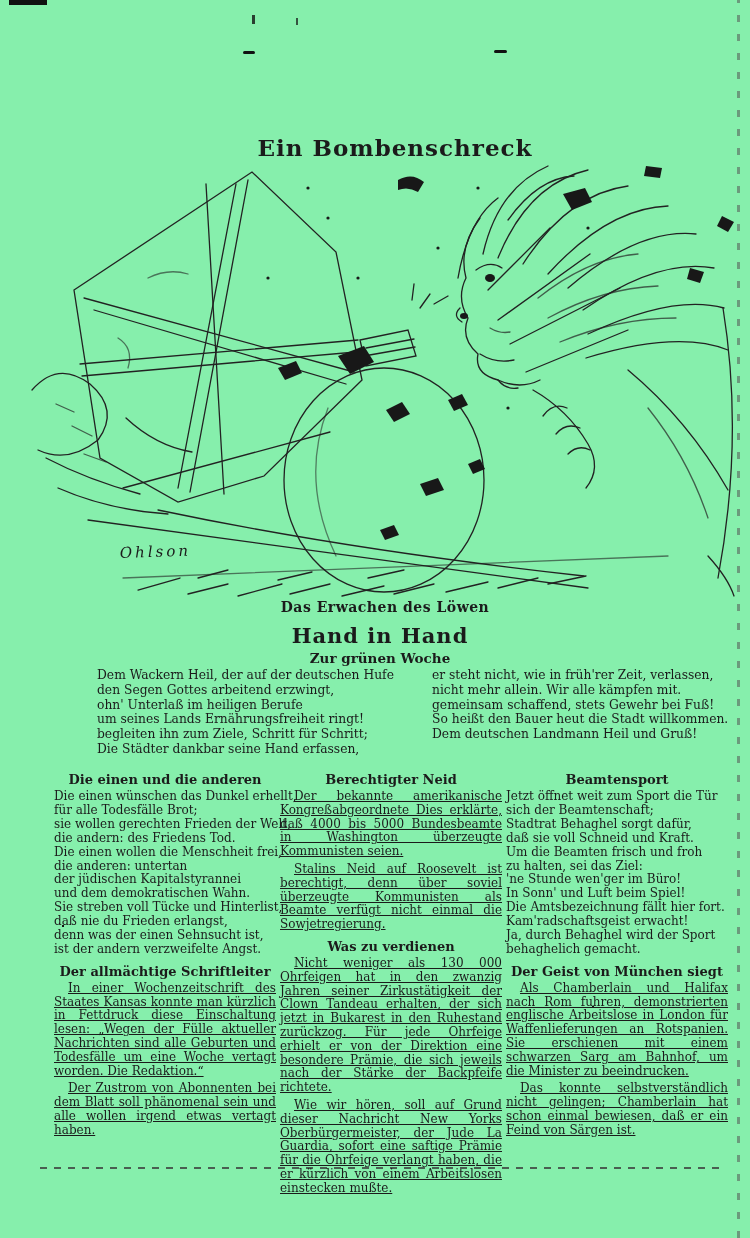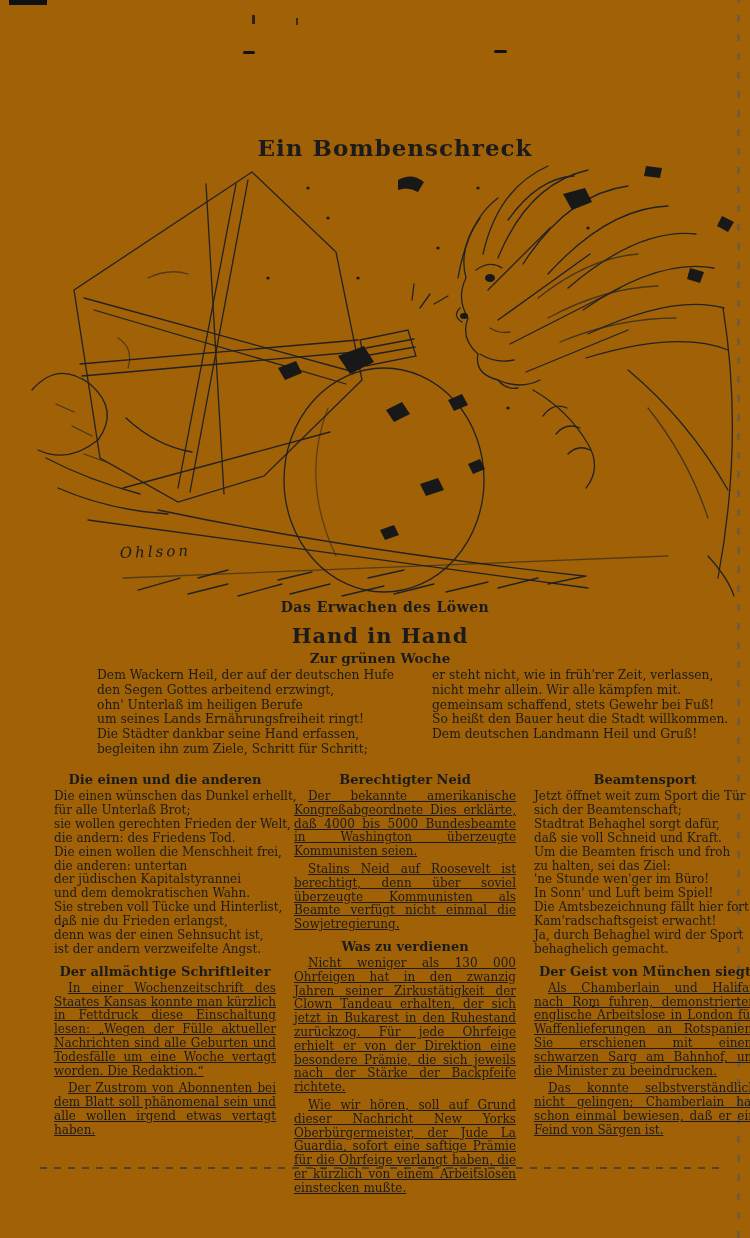--- a/index.html
+++ b/index.html
@@ -1,17 +1,17 @@
 <!DOCTYPE html>
 <html><head>
 <meta charset="utf-8">
 <style>
   html,body{margin:0;padding:0;background:#e9e9e6;}
   .page{
-    position:relative;width:750px;height:1238px;background:#a16207;
+    position:relative;width:750px;height:1238px;background:#86efac;
     overflow:hidden;font-family:"DejaVu Serif",serif;color:#1b1b1b;margin:0 auto;
   }
   
   .corner-bar{position:absolute;left:9px;top:0;width:38px;height:5px;background:#111;}
   .edge-line{position:absolute;right:10px;top:0;width:3px;height:1238px;
     background:repeating-linear-gradient(0deg,#555 0 7px,transparent 7px 19px);
     opacity:.55;}
   .bottom-rule{position:absolute;left:40px;top:1167px;width:680px;height:2px;
     background:repeating-linear-gradient(90deg,#3a3a3a 0 7px,transparent 7px 14px);
     opacity:.8;}
@@ -34,21 +34,21 @@
     font-size:21px;font-weight:bold;letter-spacing:1px;}
   .feature-sub{position:absolute;left:0;top:650px;width:760px;text-align:center;
     font-size:13.5px;font-weight:bold;}
 
   .poem-wrap{position:absolute;left:12px;top:668px;width:750px;display:flex;justify-content:space-between;}
   .poem-col{font-size:12.3px;line-height:1.2;white-space:nowrap;}
   .poem-left{margin-left:85px;width:300px;}
   .poem-right{margin-left:7px;width:330px;}
 
   .cols{position:absolute;left:54px;top:772px;width:678px;display:grid;
-    grid-template-columns:222px 222px 222px;column-gap:18px;}
+    grid-template-columns:222px 222px 222px;column-gap:4px;}
   .block-h{text-align:center;font-weight:bold;font-size:13px;margin:7px 0 3px;}
   .block-h.first{margin-top:0;}
   .prose{font-size:12px;line-height:1.15;text-align:justify;margin:0 0 4px;
     text-indent:14px;text-decoration:underline;}
   .vline{font-size:12px;line-height:1.16;white-space:nowrap;}
 </style>
 </head>
 <body>
 
 <div class="page">
@@ -166,38 +166,38 @@
 
   <div class="feature-title">Hand in Hand</div>
   <div class="feature-sub">Zur grünen Woche</div>
 
   <div class="poem-wrap">
     <div class="poem-col poem-left">
       <div>Dem Wackern Heil, der auf der deutschen Hufe</div>
       <div>den Segen Gottes arbeitend erzwingt,</div>
       <div>ohn' Unterlaß im heiligen Berufe</div>
       <div>um seines Lands Ernährungsfreiheit ringt!</div>
+      <div>begleiten ihn zum Ziele, Schritt für Schritt;</div>
       <div>Die Städter dankbar seine Hand erfassen,</div>
-      <div>begleiten ihn zum Ziele, Schritt für Schritt;</div>
     </div>
     <div class="poem-col poem-right">
       <div>er steht nicht, wie in früh'rer Zeit, verlassen,</div>
       <div>nicht mehr allein. Wir alle kämpfen mit.</div>
       <div>gemeinsam schaffend, stets Gewehr bei Fuß!</div>
       <div>So heißt den Bauer heut die Stadt willkommen.</div>
       <div>Dem deutschen Landmann Heil und Gruß!</div>
     </div>
   </div>
 
   <div class="cols">
 
     <div class="col">
       <div class="block-h first">Die einen und die anderen</div>
       <div class="vline">Die einen wünschen das Dunkel erhellt,</div>
-      <div class="vline">für alle Unterlaß Brot;</div>
+      <div class="vline">für alle Todesfälle Brot;</div>
       <div class="vline">sie wollen gerechten Frieden der Welt,</div>
       <div class="vline">die andern: des Friedens Tod.</div>
       <div class="vline">Die einen wollen die Menschheit frei,</div>
       <div class="vline">die anderen: untertan</div>
       <div class="vline">der jüdischen Kapitalstyrannei</div>
       <div class="vline">und dem demokratischen Wahn.</div>
       <div class="vline">Sie streben voll Tücke und Hinterlist,</div>
       <div class="vline">daß nie du Frieden erlangst,</div>
       <div class="vline">denn was der einen Sehnsucht ist,</div>
       <div class="vline">ist der andern verzweifelte Angst.</div>

